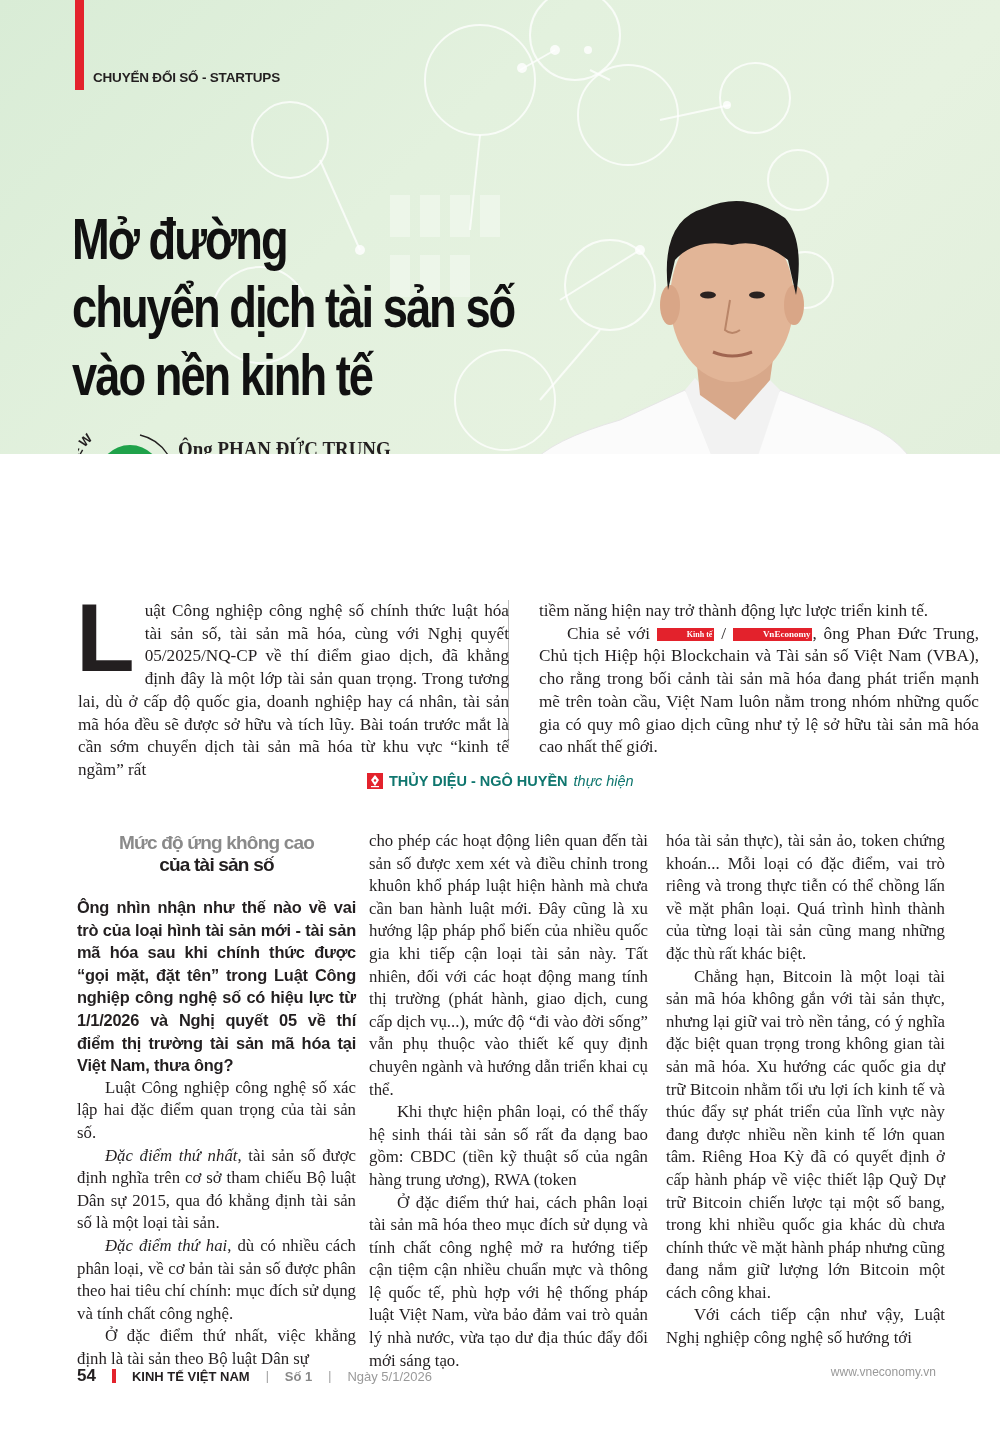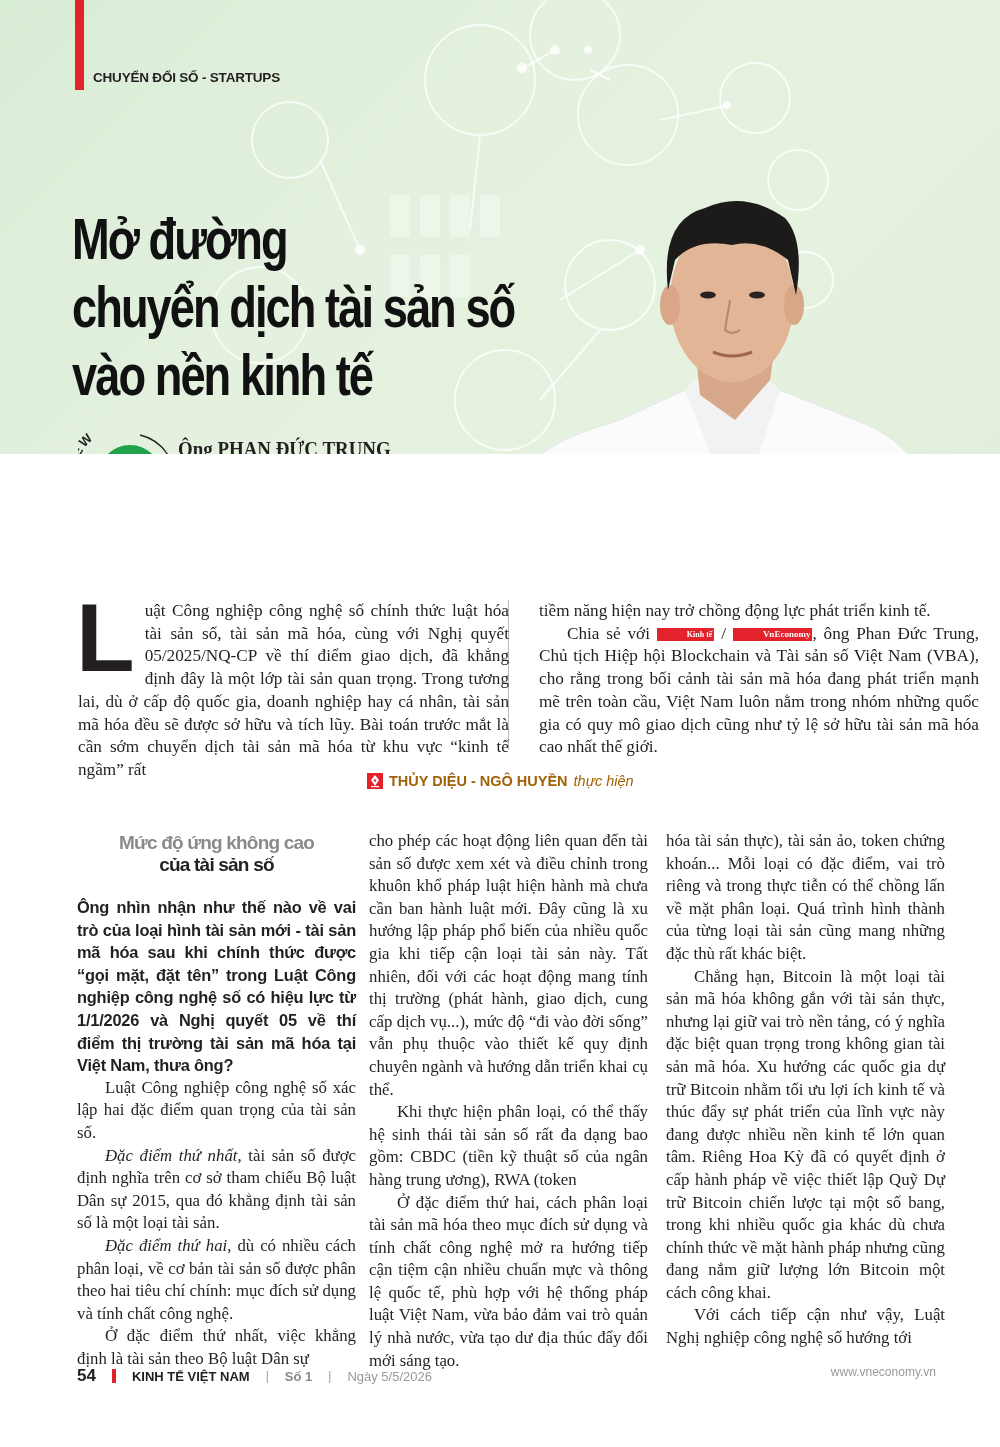--- a/index.html
+++ b/index.html
@@ -57,21 +57,21 @@
   .logo-badge {
     display: inline-block; background: #e3222c; color: #fff;
     font-family: "Liberation Serif", serif; font-weight: 700;
     font-size: 9px; line-height: 13px; padding: 0 2px; vertical-align: 2px;
   }
   .logo-badge.ktvn { font-size: 8px; line-height: 13px; }
 
   
   .byline {
     position: absolute; left: 367px; top: 773px;
-    font-family: "Liberation Sans", sans-serif; font-size: 14.5px; color: #a16207;
+    font-family: "Liberation Sans", sans-serif; font-size: 14.5px; color: #0f766e;
     display: flex; align-items: flex-end; gap: 6px;
   }
   .byline-icon { width: 16px; height: 16px; background: #e3222c; display: inline-block; position: relative; }
   .byline-names { font-weight: 700; }
   .byline-role { font-style: italic; }
 
   
   .body-col {
     position: absolute; top: 830px;
     font-family: "Liberation Serif", serif; font-size: 16.8px; line-height: 22.6px;
@@ -212,21 +212,21 @@
     <rect x="90" y="425" width="40" height="17" fill="#333"></rect>
   </svg>
 </div>
 
 <div class="col-divider"></div>
 <div class="intro">
   <div class="intro-col">
     <span class="dropcap">L</span><span>uật Công nghiệp công nghệ số chính thức luật hóa tài sản số, tài sản mã hóa, cùng với Nghị quyết 05/2025/NQ-CP về thí điểm giao dịch, đã khẳng định đây là một lớp tài sản quan trọng. Trong tương lai, dù ở cấp độ quốc gia, doanh nghiệp hay cá nhân, tài sản mã hóa đều sẽ được sở hữu và tích lũy. Bài toán trước mắt là cần sớm chuyển dịch tài sản mã hóa từ khu vực “kinh tế ngầm” rất</span>
   </div>
   <div class="intro-col right">
-    <span class="para">tiềm năng hiện nay trở chồng động lực phát triển kinh tế.</span>
+    <span class="para">tiềm năng hiện nay trở thành động lực lược triển kinh tế.</span>
     <span class="indent"><span>Chia sẻ với </span><span class="logo-badge ktvn">Kinh tế</span> <span>/</span> <span class="logo-badge">VnEconomy</span><span>,  ông Phan Đức Trung, Chủ tịch Hiệp hội Blockchain và Tài sản số Việt Nam (VBA), cho rằng trong bối cảnh tài sản mã hóa đang phát triển mạnh mẽ trên toàn cầu, Việt Nam luôn nằm trong nhóm những quốc gia có quy mô giao dịch cũng như tỷ lệ sở hữu tài sản mã hóa cao nhất thế giới.</span></span>
   </div>
 </div>
 
 <div class="byline">
   <span class="byline-icon">
     <svg width="16" height="16" viewBox="0 0 16 16">
         <path d="M8 2 L12 7 L8 13 L4 7 Z" fill="#fff"></path>
         <circle cx="8" cy="7.5" r="1.2" fill="#e3222c"></circle>
         <rect x="4" y="13" width="8" height="1.2" fill="#fff"></rect>
@@ -260,15 +260,15 @@
   <span class="para ind">Với cách tiếp cận như vậy, Luật Nghị nghiệp công nghệ số hướng tới</span>
 </div>
 
 <div class="footer">
   <span class="page-num">54</span>
   <span class="footer-bar"></span>
   <span class="magazine">KINH TẾ VIỆT NAM</span>
   <span class="sep">|</span>
   <span class="issue">Số 1</span>
   <span class="sep">|</span>
-  <span class="date">Ngày 5/5/2026</span>
+  <span class="date">Ngày 5/1/2026</span>
 </div>
 <div class="website">www.vneconomy.vn</div>
 
 </body></html>

